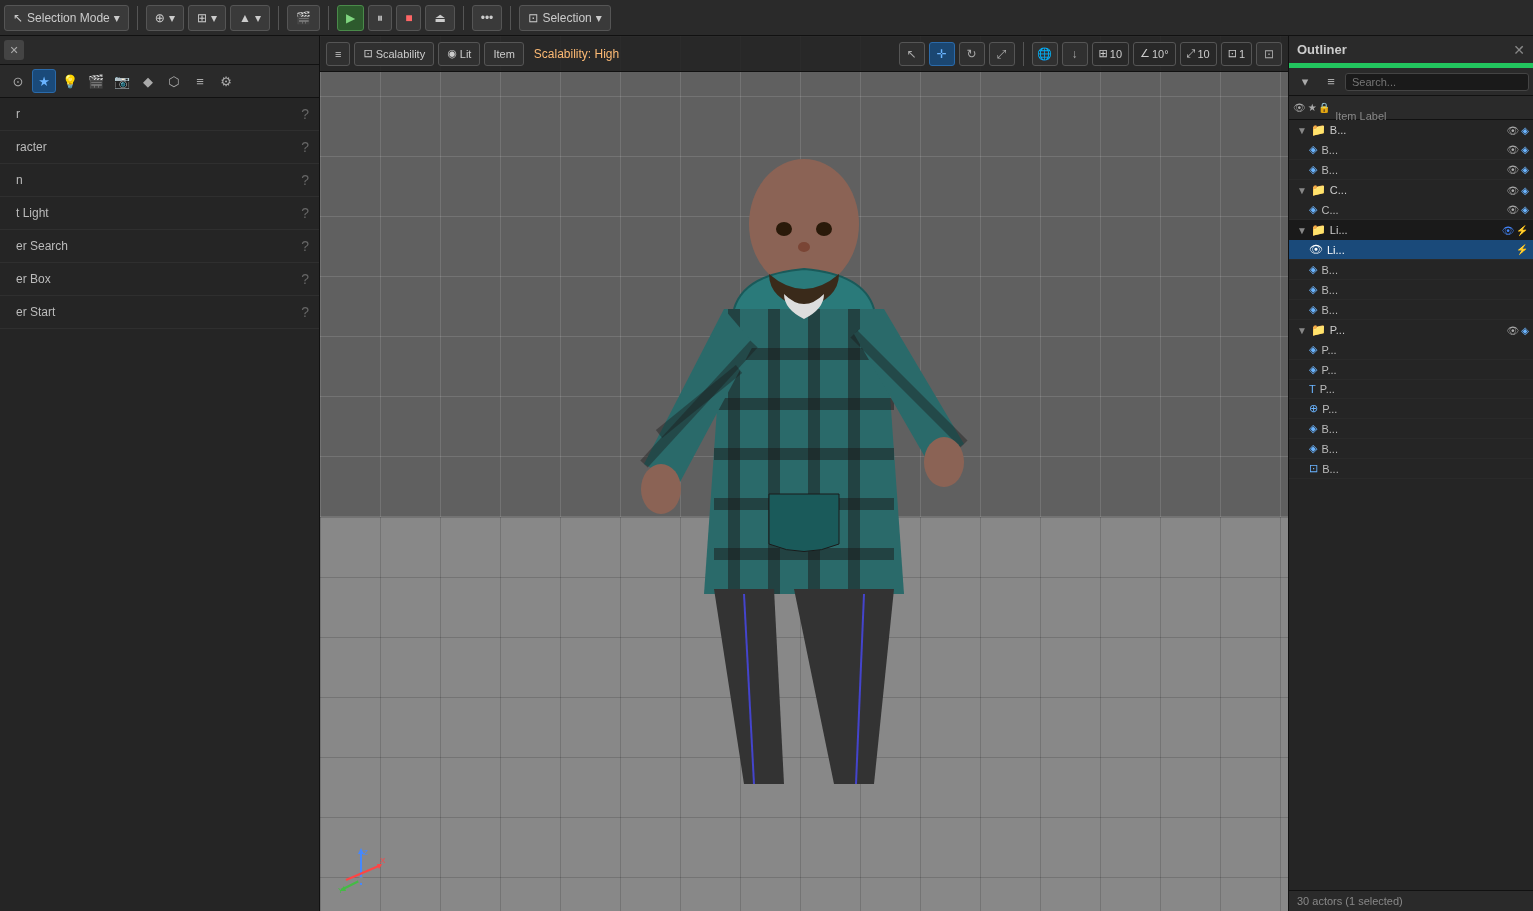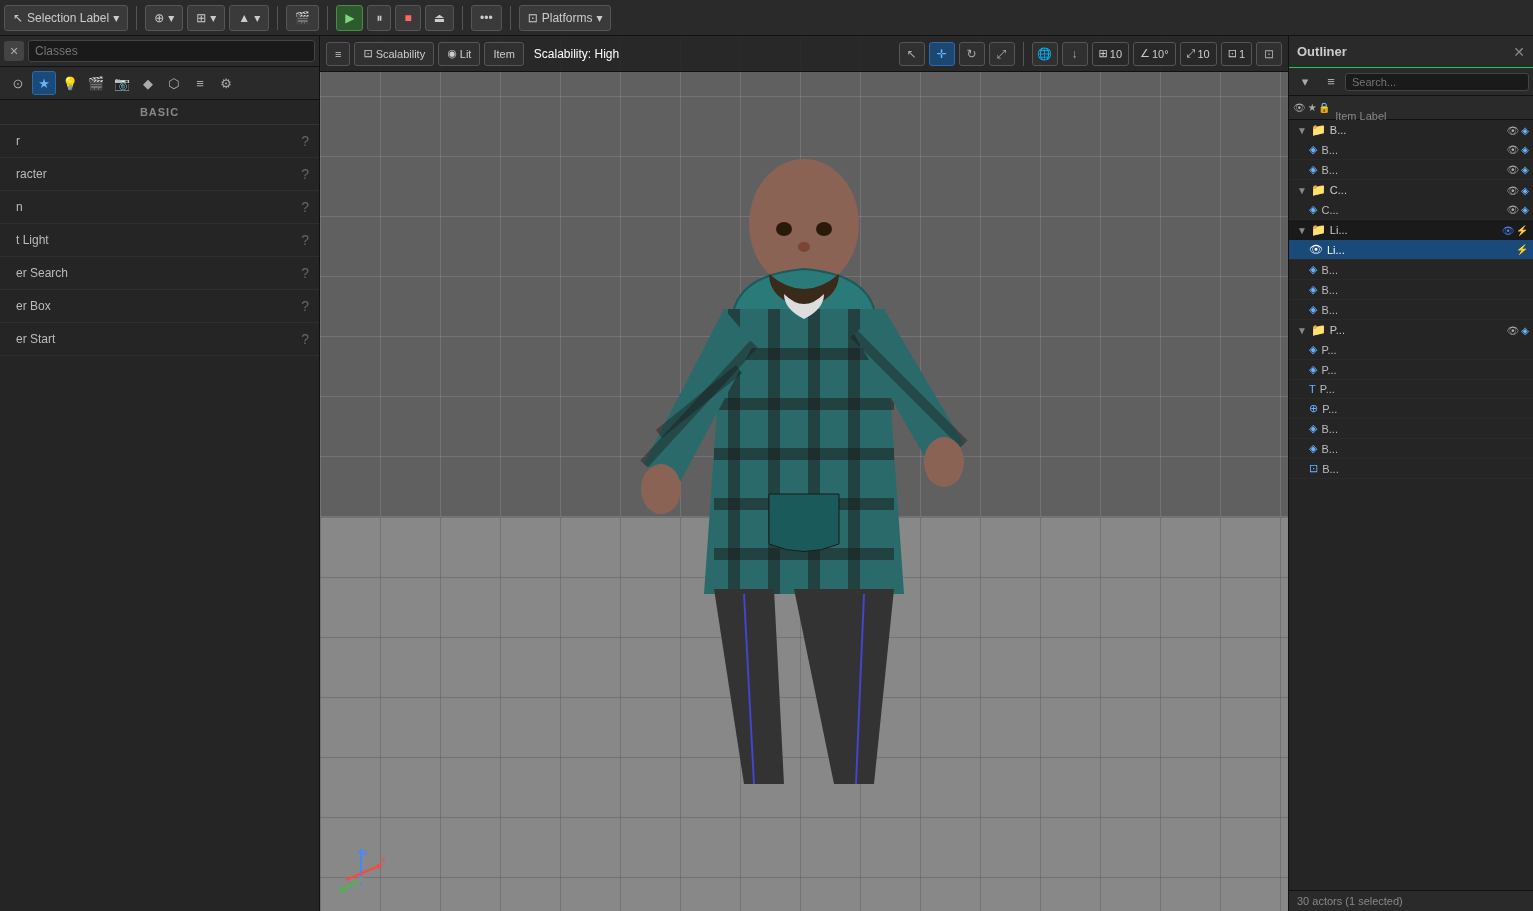--- a/index.html
+++ b/index.html
@@ -218,21 +218,21 @@
       height: 24px;
       font-size: 11px;
       display: flex;
       align-items: center;
       gap: 3px;
     }
 
     .scalability-badge {
       background: transparent;
       border: none;
-      color: #ffffff;
+      color: #fdba74;
       font-size: 12px;
       padding: 2px 6px;
       cursor: pointer;
     }
 
     .vp-toolbar-right {
       margin-left: auto;
       display: flex;
       align-items: center;
       gap: 4px;
@@ -281,21 +281,21 @@
       width: 245px;
       background: #252525;
       border-left: 1px solid #111;
       display: flex;
       flex-direction: column;
       flex-shrink: 0;
     }
 
     #outliner-header {
       background: #2a2a2a;
-      border-bottom: 1px solid #22c55e;
+      border-bottom: 5px solid #22c55e;
       height: 32px;
       display: flex;
       align-items: center;
       padding: 0 8px;
     }
 
     .outliner-title {
       color: #ccc;
       font-size: 13px;
       font-weight: bold;
@@ -411,21 +411,21 @@
       height: 50px;
     }
   </style>
 </head>
 <body>
 
 <div id="top-toolbar">
 
   <button class="toolbar-btn">
     <span>↖</span>
-    <span>Selection Label</span>
+    <span>Selection Mode</span>
     <span>▾</span>
   </button>
 
   <div class="toolbar-sep"></div>
 
   <button class="toolbar-btn">
     <span>⊕</span>
     <span>▾</span>
   </button>
   <button class="toolbar-btn">
@@ -461,46 +461,44 @@
   <div class="toolbar-sep"></div>
 
   <button class="toolbar-btn">
     <span>•••</span>
   </button>
 
   <div class="toolbar-sep"></div>
 
   <button class="toolbar-btn">
     <span>⊡</span>
-    <span>Platforms</span>
+    <span>Selection</span>
     <span>▾</span>
   </button>
 </div>
 
 <div id="main-content">
 
   <div id="left-panel">
     <div id="left-panel-header">
       <button class="panel-close-btn">✕</button>
-      <input id="search-box" class="" type="text" placeholder="Classes" style="">
     </div>
 
     <div id="icon-row">
       <button class="icon-btn">⊙</button>
       <button class="icon-btn active">★</button>
       <button class="icon-btn">💡</button>
       <button class="icon-btn">🎬</button>
       <button class="icon-btn">📷</button>
       <button class="icon-btn">◆</button>
       <button class="icon-btn">⬡</button>
       <button class="icon-btn">≡</button>
       <button class="icon-btn">⚙</button>
     </div>
 
-    <div id="basic-label">BASIC</div>
 
     <div id="items-list">
       <div class="list-item">
         <span class="list-item-label">r</span>
         <span class="list-item-help">?</span>
       </div>
       <div class="list-item">
         <span class="list-item-label">racter</span>
         <span class="list-item-help">?</span>
       </div>

